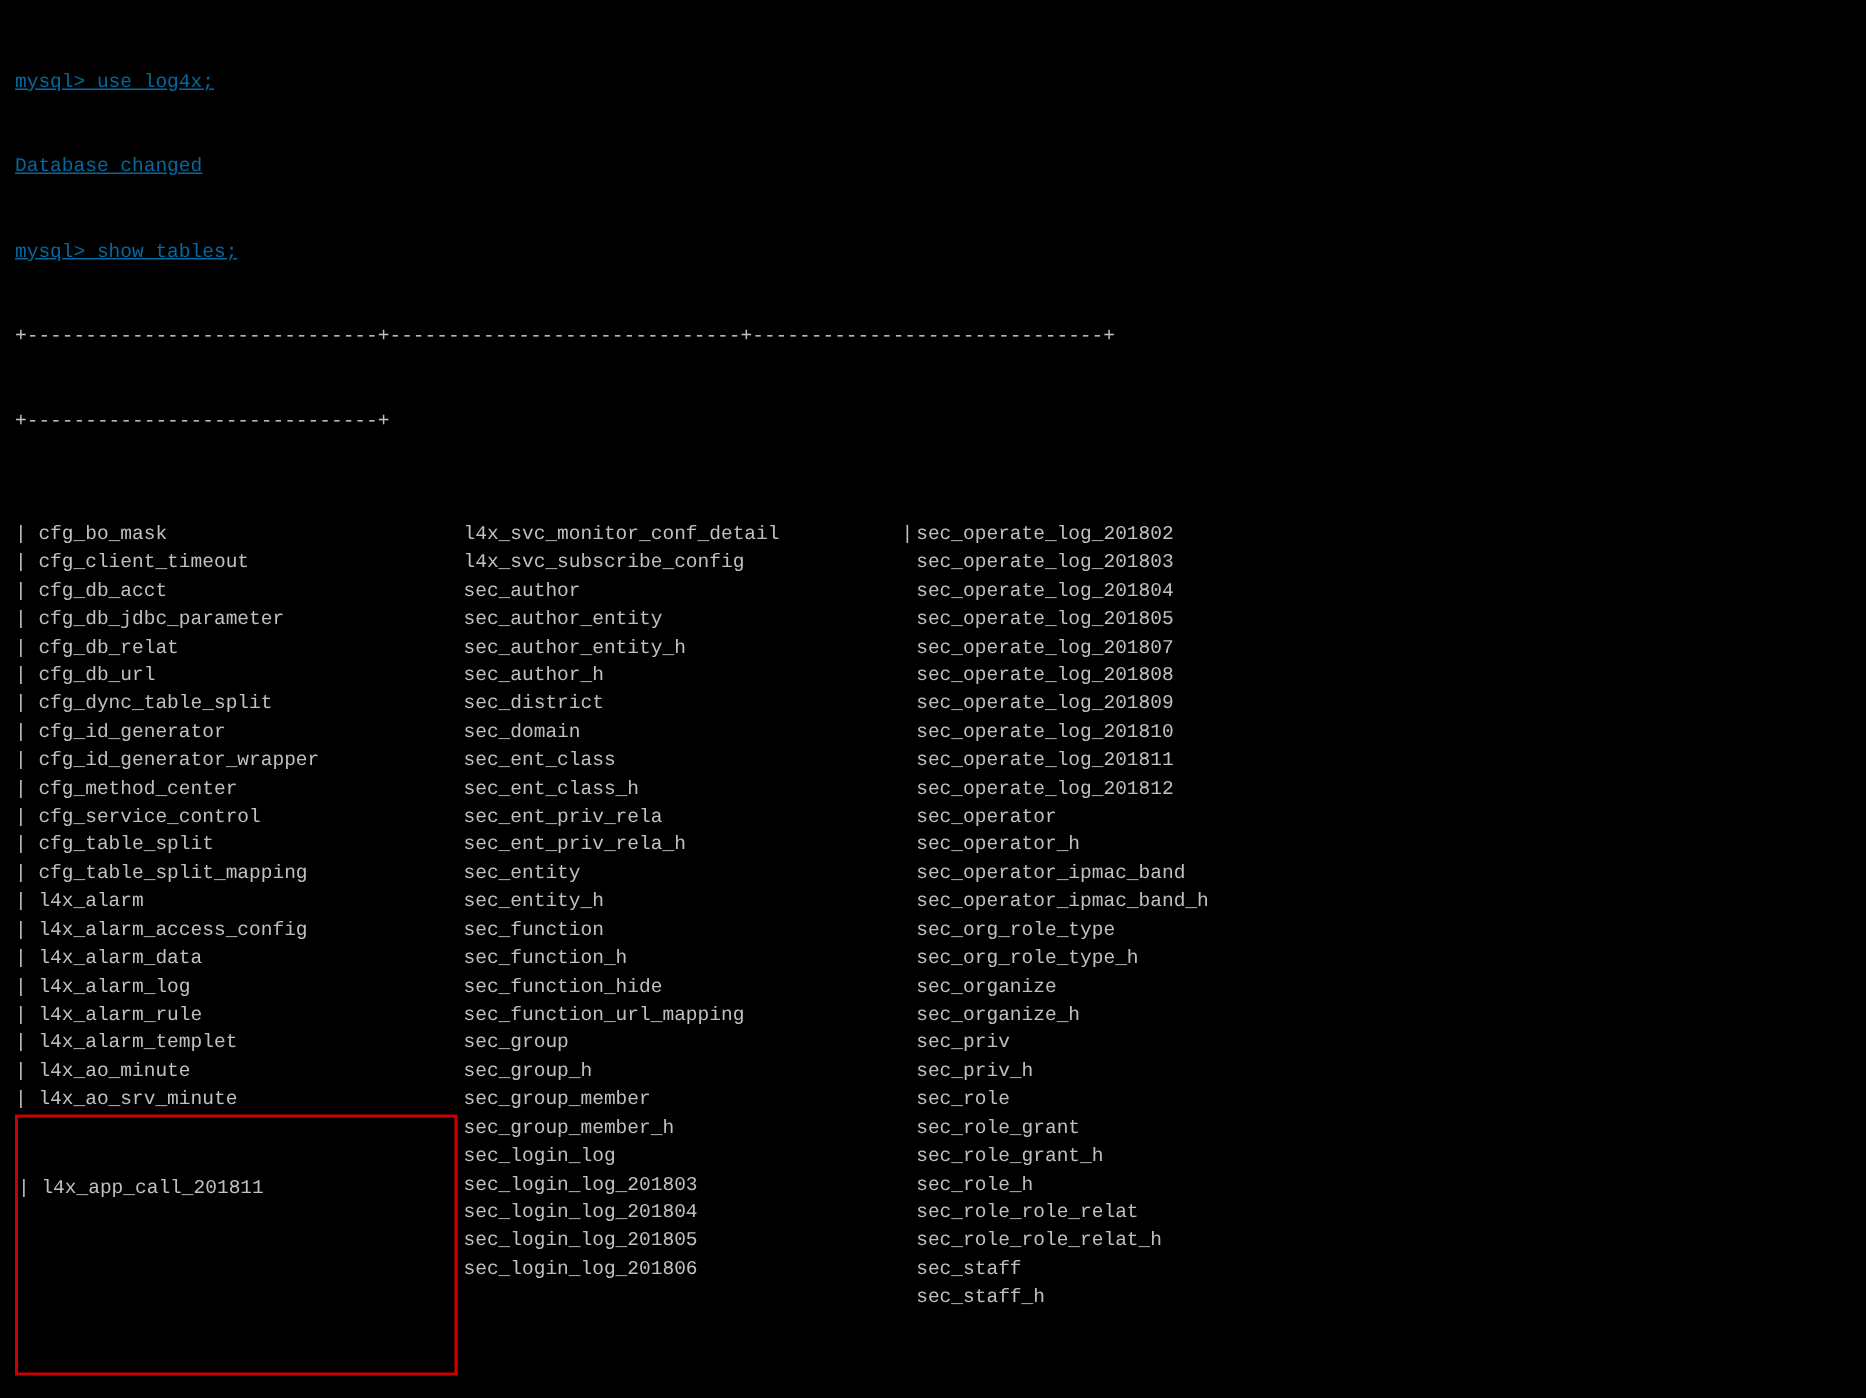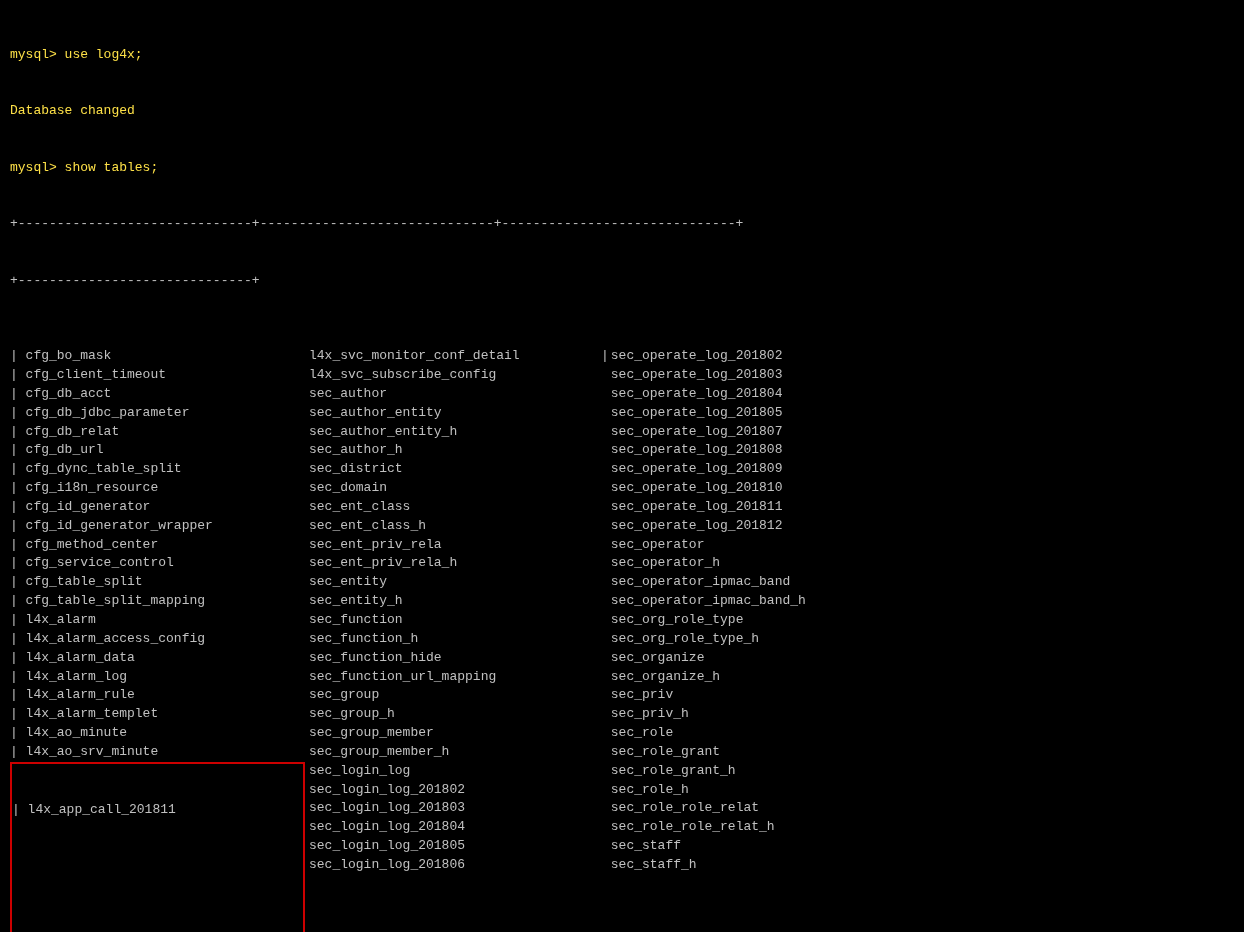--- a/index.html
+++ b/index.html
@@ -11,21 +11,22 @@
       line-height: 1.45;
       padding: 8px 10px;
       min-height: 932px;
       width: 1244px;
       overflow: auto;
     }
     .terminal {
       white-space: pre;
     }
     .cmd-line {
-      color: #fde047;
+      color: #0369a1;
+      text-decoration: underline;
     }
     .table-row {
       display: block;
       color: #c0c0c0;
     }
     .separator-line {
       color: #c0c0c0;
     }
   </style>
 </head>
@@ -41,21 +42,20 @@
   <div style="display:flex; align-items:flex-start;">
     
     <div style="min-width:295px; display:flex; flex-direction:column;">
       <div class="table-row">| cfg_bo_mask</div>
       <div class="table-row">| cfg_client_timeout</div>
       <div class="table-row">| cfg_db_acct</div>
       <div class="table-row">| cfg_db_jdbc_parameter</div>
       <div class="table-row">| cfg_db_relat</div>
       <div class="table-row">| cfg_db_url</div>
       <div class="table-row">| cfg_dync_table_split</div>
-      <div class="table-row">| cfg_i18n_resource</div>
       <div class="table-row">| cfg_id_generator</div>
       <div class="table-row">| cfg_id_generator_wrapper</div>
       <div class="table-row">| cfg_method_center</div>
       <div class="table-row">| cfg_service_control</div>
       <div class="table-row">| cfg_table_split</div>
       <div class="table-row">| cfg_table_split_mapping</div>
       <div class="table-row">| l4x_alarm</div>
       <div class="table-row">| l4x_alarm_access_config</div>
       <div class="table-row">| l4x_alarm_data</div>
       <div class="table-row">| l4x_alarm_log</div>
@@ -114,21 +114,20 @@
       <div class="table-row">sec_entity_h</div>
       <div class="table-row">sec_function</div>
       <div class="table-row">sec_function_h</div>
       <div class="table-row">sec_function_hide</div>
       <div class="table-row">sec_function_url_mapping</div>
       <div class="table-row">sec_group</div>
       <div class="table-row">sec_group_h</div>
       <div class="table-row">sec_group_member</div>
       <div class="table-row">sec_group_member_h</div>
       <div class="table-row">sec_login_log</div>
-      <div class="table-row">sec_login_log_201802</div>
       <div class="table-row">sec_login_log_201803</div>
       <div class="table-row">sec_login_log_201804</div>
       <div class="table-row">sec_login_log_201805</div>
       <div class="table-row">sec_login_log_201806</div>
       
       
       
       
       
       

